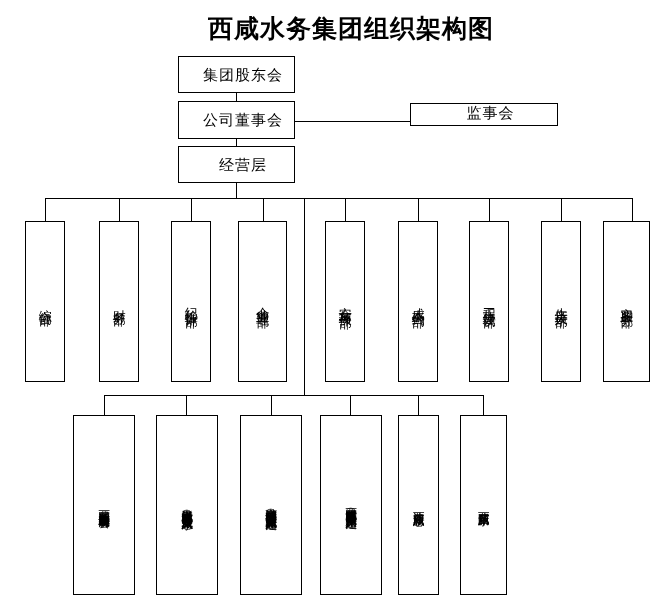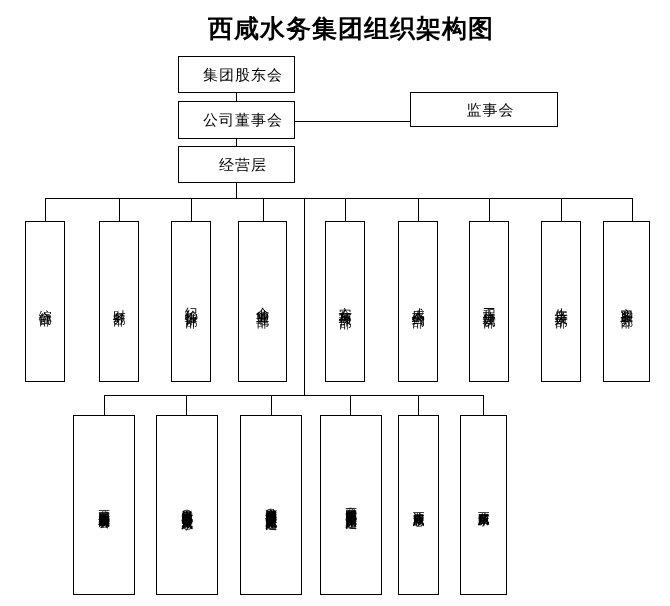--- a/index.html
+++ b/index.html
@@ -65,21 +65,21 @@
 <body>
 
 <div id="chart">
 
   <div class="title">西咸水务集团组织架构图</div>
 
   <div class="box h" style="left:178px;top:56px;width:117px;height:37px;">集团股东会</div>
 
   <div class="box h" style="left:178px;top:101px;width:117px;height:38px;">公司董事会</div>
 
-  <div class="box h" style="left:410px;top:92px;width:148px;height:35px;">监事会</div>
+  <div class="box h" style="left:410px;top:103px;width:148px;height:23px;font-family:Liberation Mono, monospace;">监事会</div>
 
   <div class="box h" style="left:178px;top:146px;width:117px;height:37px;">经营层</div>
 
   <div class="ln vr" style="left:236px;top:92px;height:10px;"></div>
   <div class="ln hz" style="left:294px;top:121px;width:117px;"></div>
   <div class="ln vr" style="left:236px;top:138px;height:9px;"></div>
   <div class="ln vr" style="left:236px;top:182px;height:17px;"></div>
 
   <div class="ln hz" style="left:45px;top:198px;width:587px;"></div>
 

